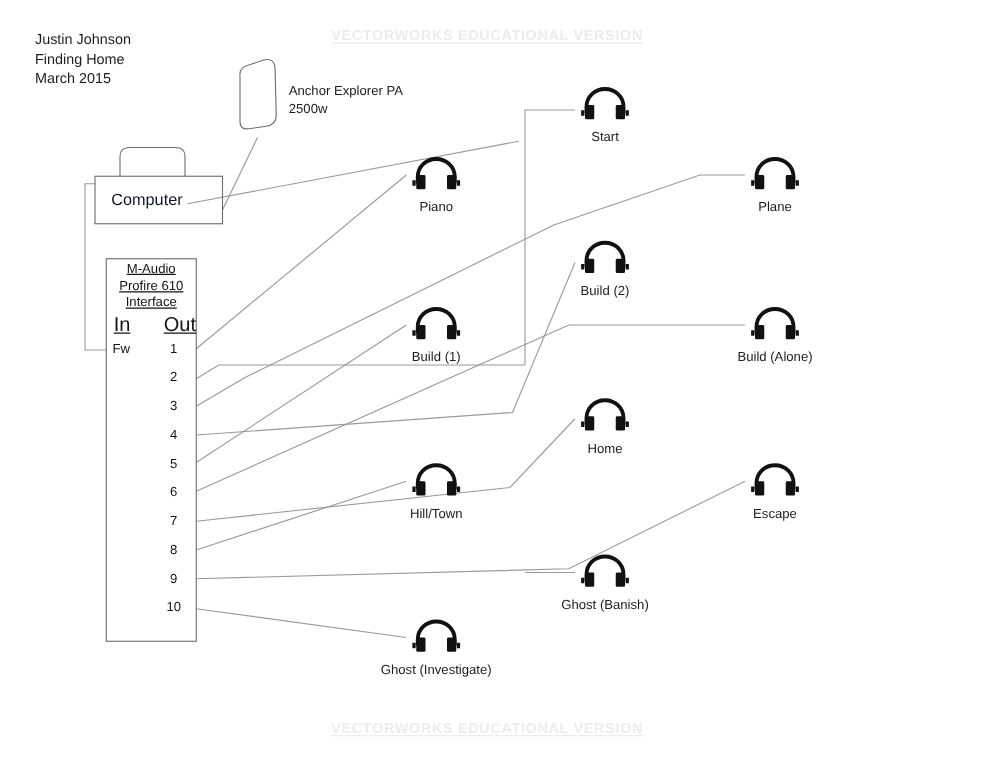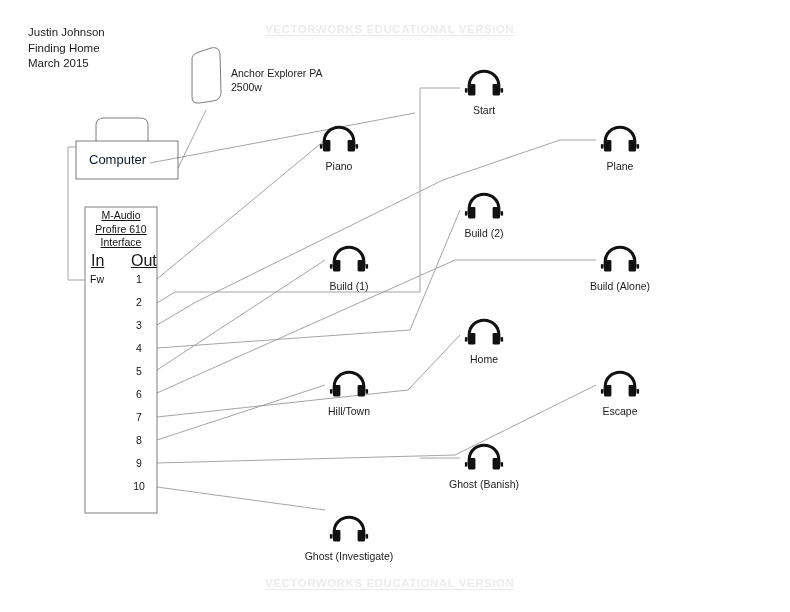--- a/index.html
+++ b/index.html
@@ -166,21 +166,21 @@
       <div class="out-num" style="left: 128px; top: 342px;">4</div>
       <div class="out-num" style="left: 128px; top: 365px;">5</div>
       <div class="out-num" style="left: 128px; top: 388px;">6</div>
       <div class="out-num" style="left: 128px; top: 411px;">7</div>
       <div class="out-num" style="left: 128px; top: 434px;">8</div>
       <div class="out-num" style="left: 128px; top: 457px;">9</div>
       <div class="out-num" style="left: 128px; top: 480px;">10</div>
     </div>
 
   <div id="node-layer">
-      <div class="node" style="left: 339px; top: 125px;">
+      <div class="node" style="left: 349px; top: 125px;">
         <svg class="hp" width="40" height="30" viewBox="0 0 40 30" xmlns="http://www.w3.org/2000/svg">
           <path d="M5.2 21.5 L5.2 16.5 C5.2 8.3 11.8 2.2 20 2.2 C28.2 2.2 34.8 8.3 34.8 16.5 L34.8 21.5" fill="none" stroke="#111111" stroke-width="3.1" stroke-linecap="butt"></path>
           <rect x="4.0" y="15.0" width="7.4" height="11.4" rx="1.1" fill="#111111"></rect>
           <rect x="28.6" y="15.0" width="7.4" height="11.4" rx="1.1" fill="#111111"></rect>
           <rect x="0.9" y="19.2" width="2.6" height="4.4" fill="#111111"></rect>
           <rect x="36.5" y="19.2" width="2.6" height="4.4" fill="#111111"></rect>
         </svg>
         <span class="cap">Piano</span>
       </div>
       <div class="node" style="left: 484px; top: 69px;">
@@ -266,21 +266,21 @@
       <div class="node" style="left: 484px; top: 443px;">
         <svg class="hp" width="40" height="30" viewBox="0 0 40 30" xmlns="http://www.w3.org/2000/svg">
           <path d="M5.2 21.5 L5.2 16.5 C5.2 8.3 11.8 2.2 20 2.2 C28.2 2.2 34.8 8.3 34.8 16.5 L34.8 21.5" fill="none" stroke="#111111" stroke-width="3.1" stroke-linecap="butt"></path>
           <rect x="4.0" y="15.0" width="7.4" height="11.4" rx="1.1" fill="#111111"></rect>
           <rect x="28.6" y="15.0" width="7.4" height="11.4" rx="1.1" fill="#111111"></rect>
           <rect x="0.9" y="19.2" width="2.6" height="4.4" fill="#111111"></rect>
           <rect x="36.5" y="19.2" width="2.6" height="4.4" fill="#111111"></rect>
         </svg>
         <span class="cap">Ghost (Banish)</span>
       </div>
-      <div class="node" style="left: 349px; top: 515px;">
+      <div class="node" style="left: 349px; top: 495px;">
         <svg class="hp" width="40" height="30" viewBox="0 0 40 30" xmlns="http://www.w3.org/2000/svg">
           <path d="M5.2 21.5 L5.2 16.5 C5.2 8.3 11.8 2.2 20 2.2 C28.2 2.2 34.8 8.3 34.8 16.5 L34.8 21.5" fill="none" stroke="#111111" stroke-width="3.1" stroke-linecap="butt"></path>
           <rect x="4.0" y="15.0" width="7.4" height="11.4" rx="1.1" fill="#111111"></rect>
           <rect x="28.6" y="15.0" width="7.4" height="11.4" rx="1.1" fill="#111111"></rect>
           <rect x="0.9" y="19.2" width="2.6" height="4.4" fill="#111111"></rect>
           <rect x="36.5" y="19.2" width="2.6" height="4.4" fill="#111111"></rect>
         </svg>
         <span class="cap">Ghost (Investigate)</span>
       </div>
     </div>

